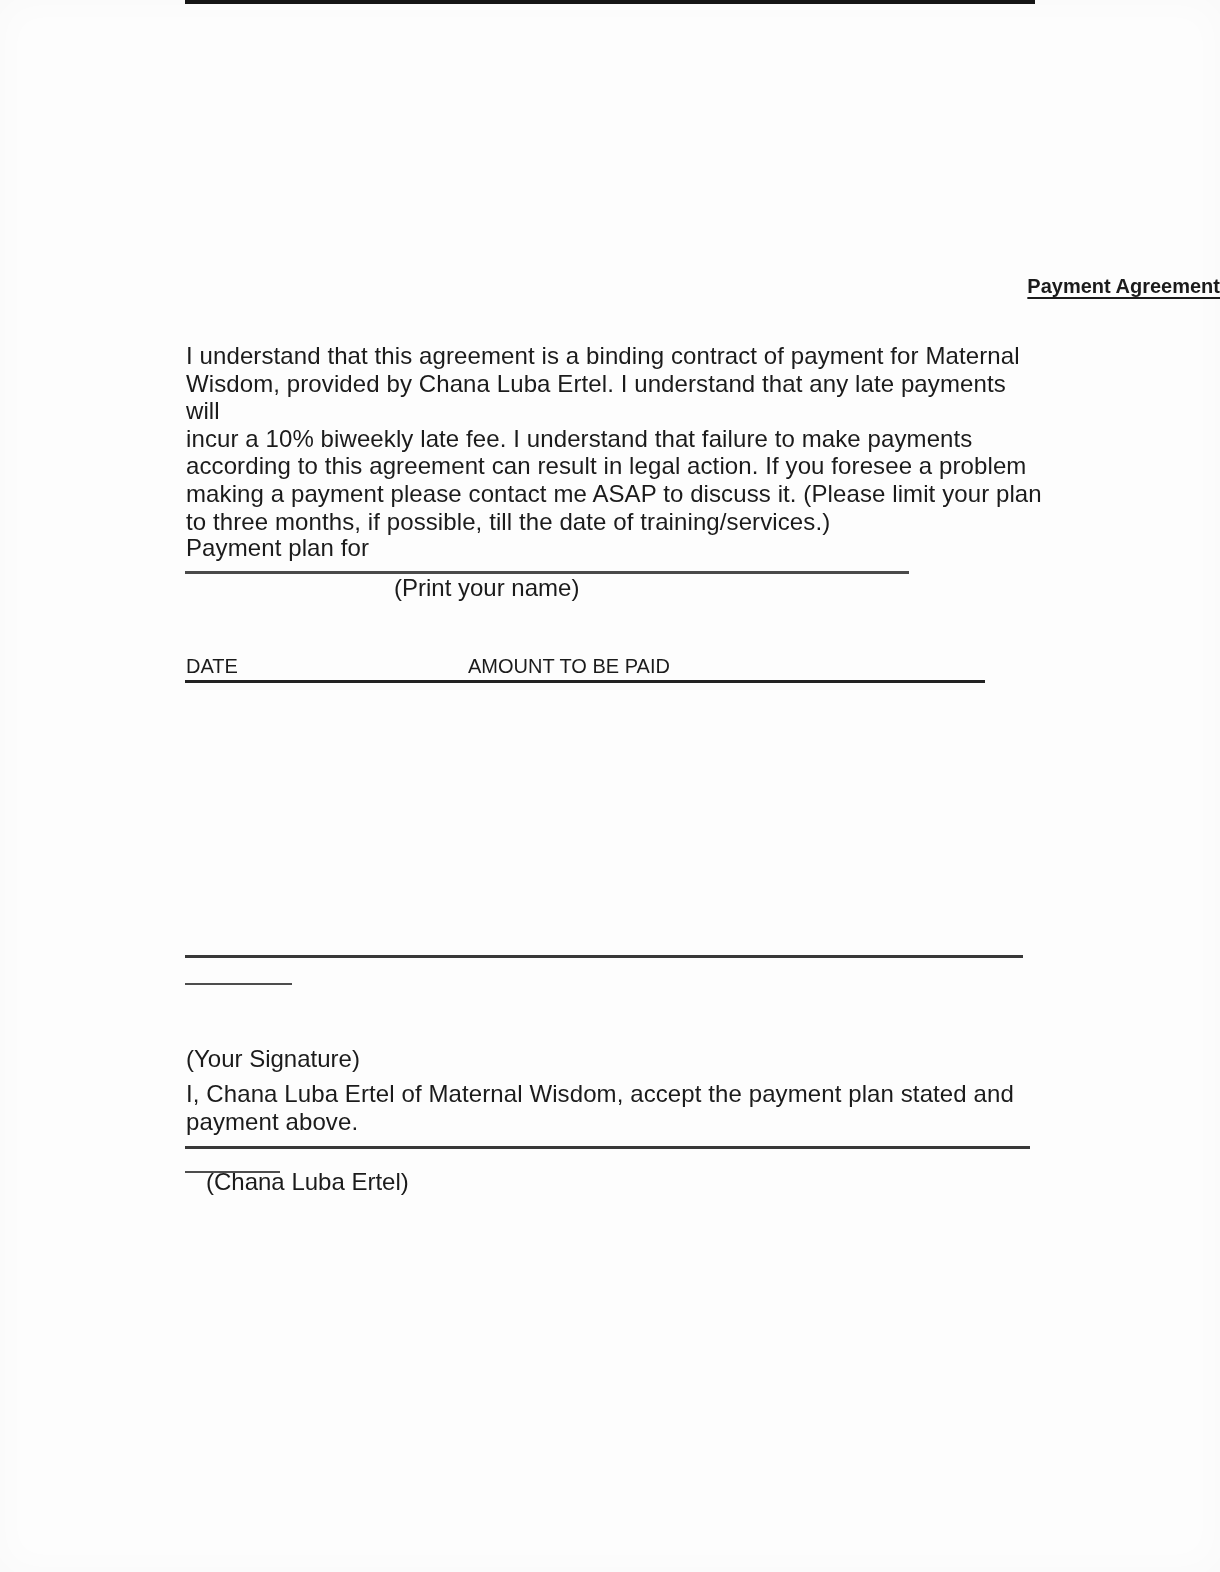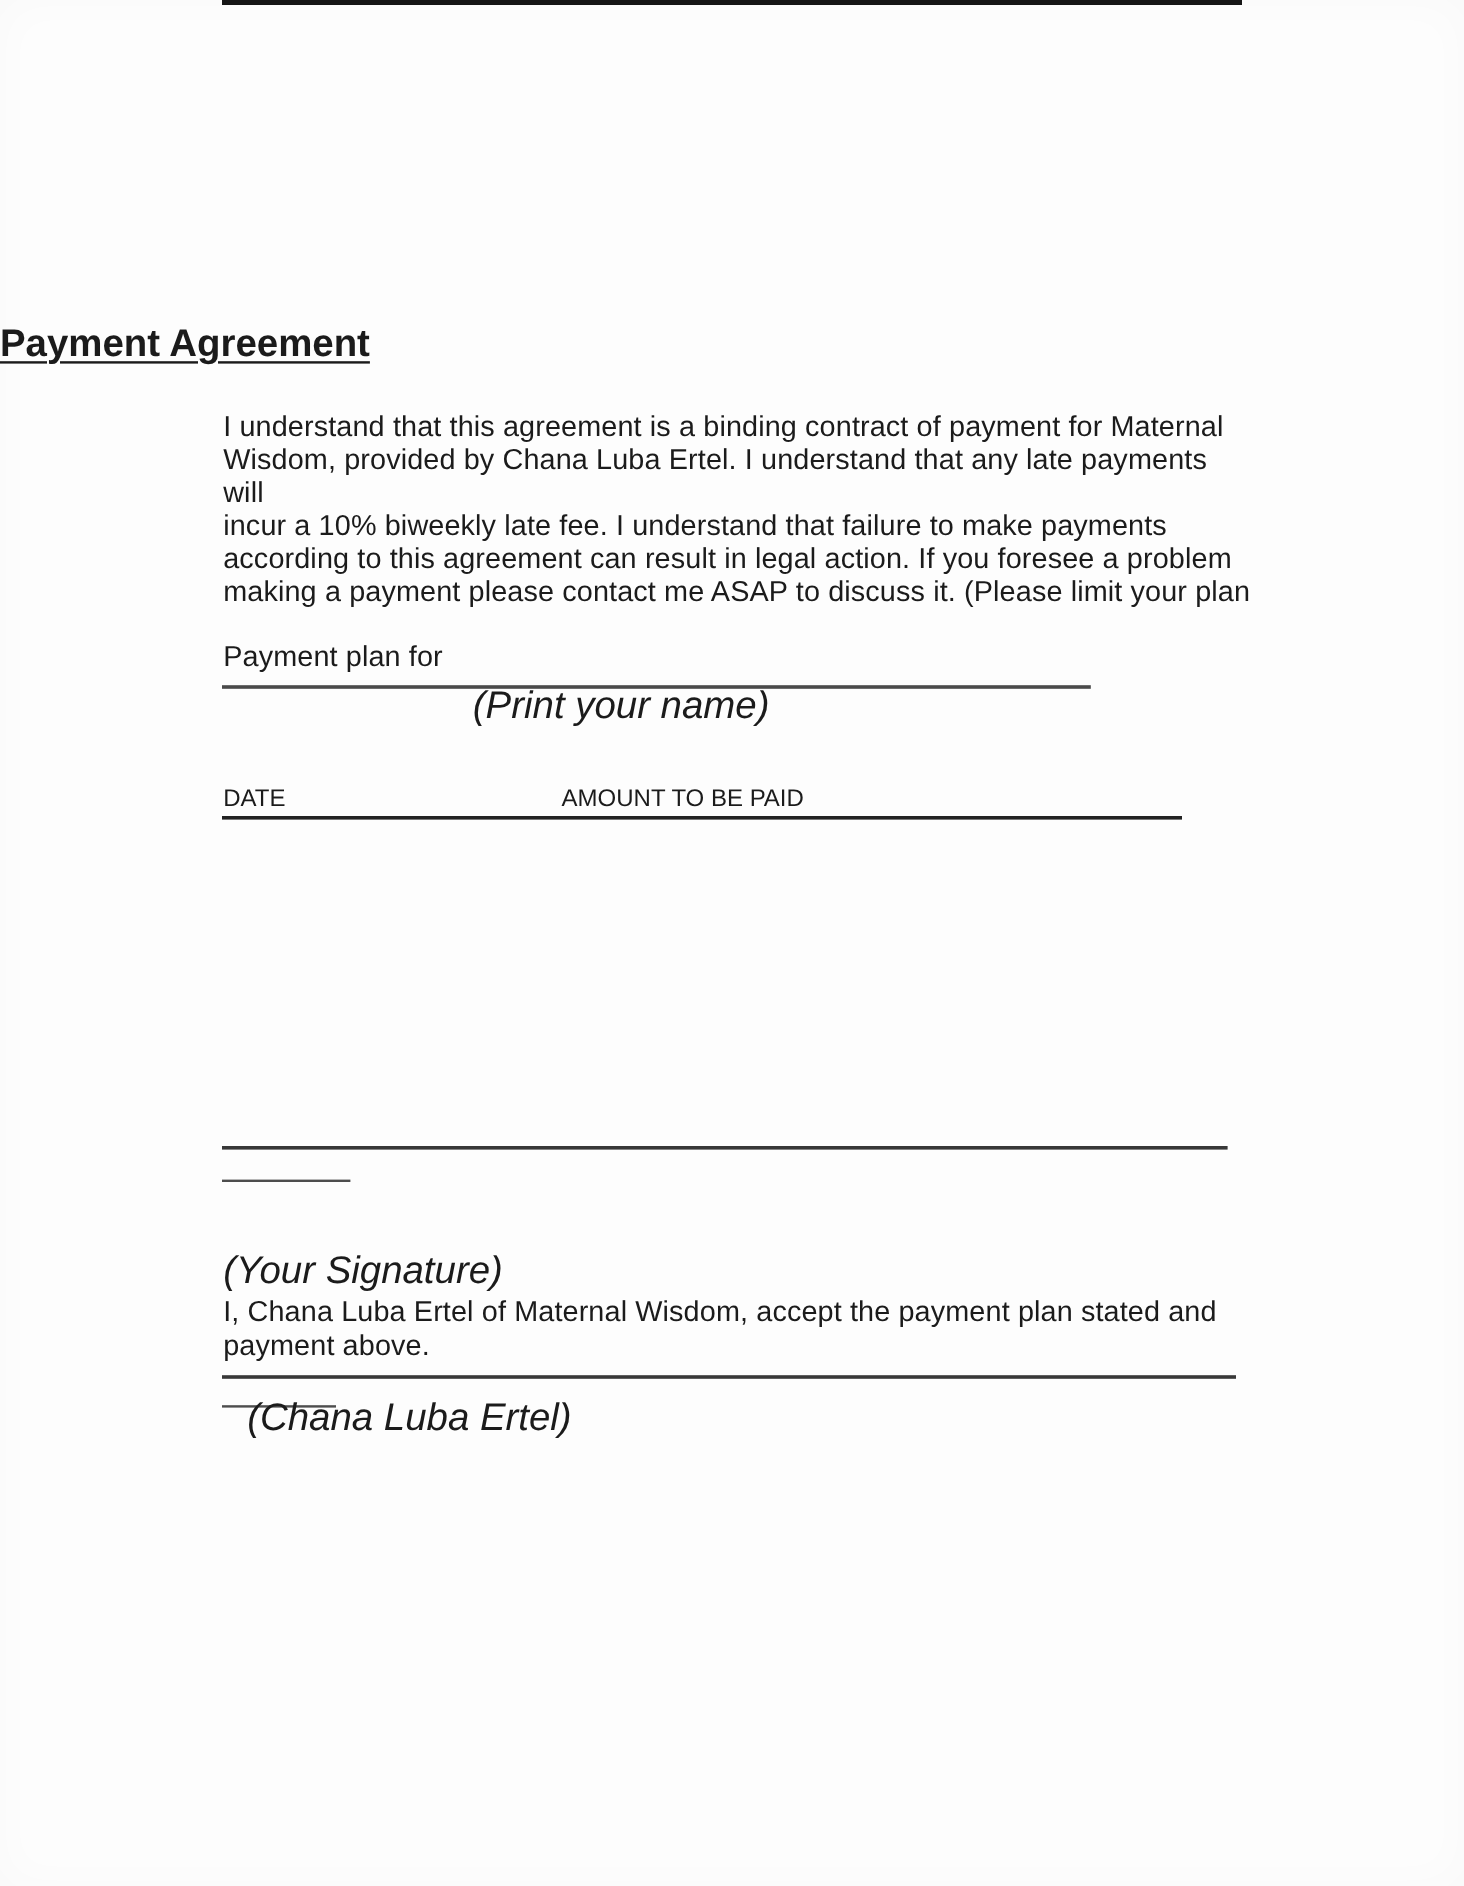--- a/index.html
+++ b/index.html
@@ -16,22 +16,22 @@
     color: #1b1b1b;
     overflow: hidden;
     box-shadow: inset 0 0 40px rgba(0,0,0,0.02);
   }
   .abs { position: absolute; }
 
   .doc-title {
     top: 272px;
     left: 0;
     width: 1220px;
-    text-align: left;
-    font-size: 32px;
+    text-align: right;
+    font-size: 20px;
     font-weight: bold;
     line-height: 28px;
     text-decoration: underline;
     text-decoration-thickness: 2px;
     text-underline-offset: 4px;
   }
 
   .body-text {
     font-size: 24px;
     line-height: 27.6px;
@@ -43,23 +43,22 @@
 
   .plan-label { top: 518px; left: 186px; }
 
   .fill-line {
     height: 0;
     border-bottom: 3px solid #4a4a4a;
   }
   .line-print-name { top: 571px; left: 185px; width: 724px; }
 
   .caption {
-    font-size: 32px;
+    font-size: 24px;
     line-height: 27.6px;
-    font-style: italic;
   }
   .print-name-caption { top: 574px; left: 394px; }
 
   .table-header {
     top: 653px;
     left: 185px;
     width: 800px;
     height: 27px;
     border-bottom: 3px solid #222222;
     font-size: 20px;
@@ -101,20 +100,21 @@
 <div class="page">
 
   <div class="abs doc-title">Payment Agreement</div>
 
   <div class="abs intro body-text">
     <div>I understand that this agreement is a binding contract of payment for Maternal</div>
     <div>Wisdom, provided by Chana Luba Ertel.  I understand that any late payments will</div>
     <div>incur a 10% biweekly late fee.  I understand that failure to make payments</div>
     <div>according to this agreement can result in legal action. If you foresee a problem</div>
     <div>making a payment please contact me ASAP to discuss it. (Please limit your plan</div>
+    <div>to three months, if possible, till the date of training/services.)</div>
   </div>
 
   <div class="abs plan-label body-text">Payment plan for</div>
 
   <div class="abs fill-line line-print-name"></div>
 
   <div class="abs caption print-name-caption">(Print your name)</div>
 
   <div class="abs table-header">
     <span class="hdr-date">DATE</span>

